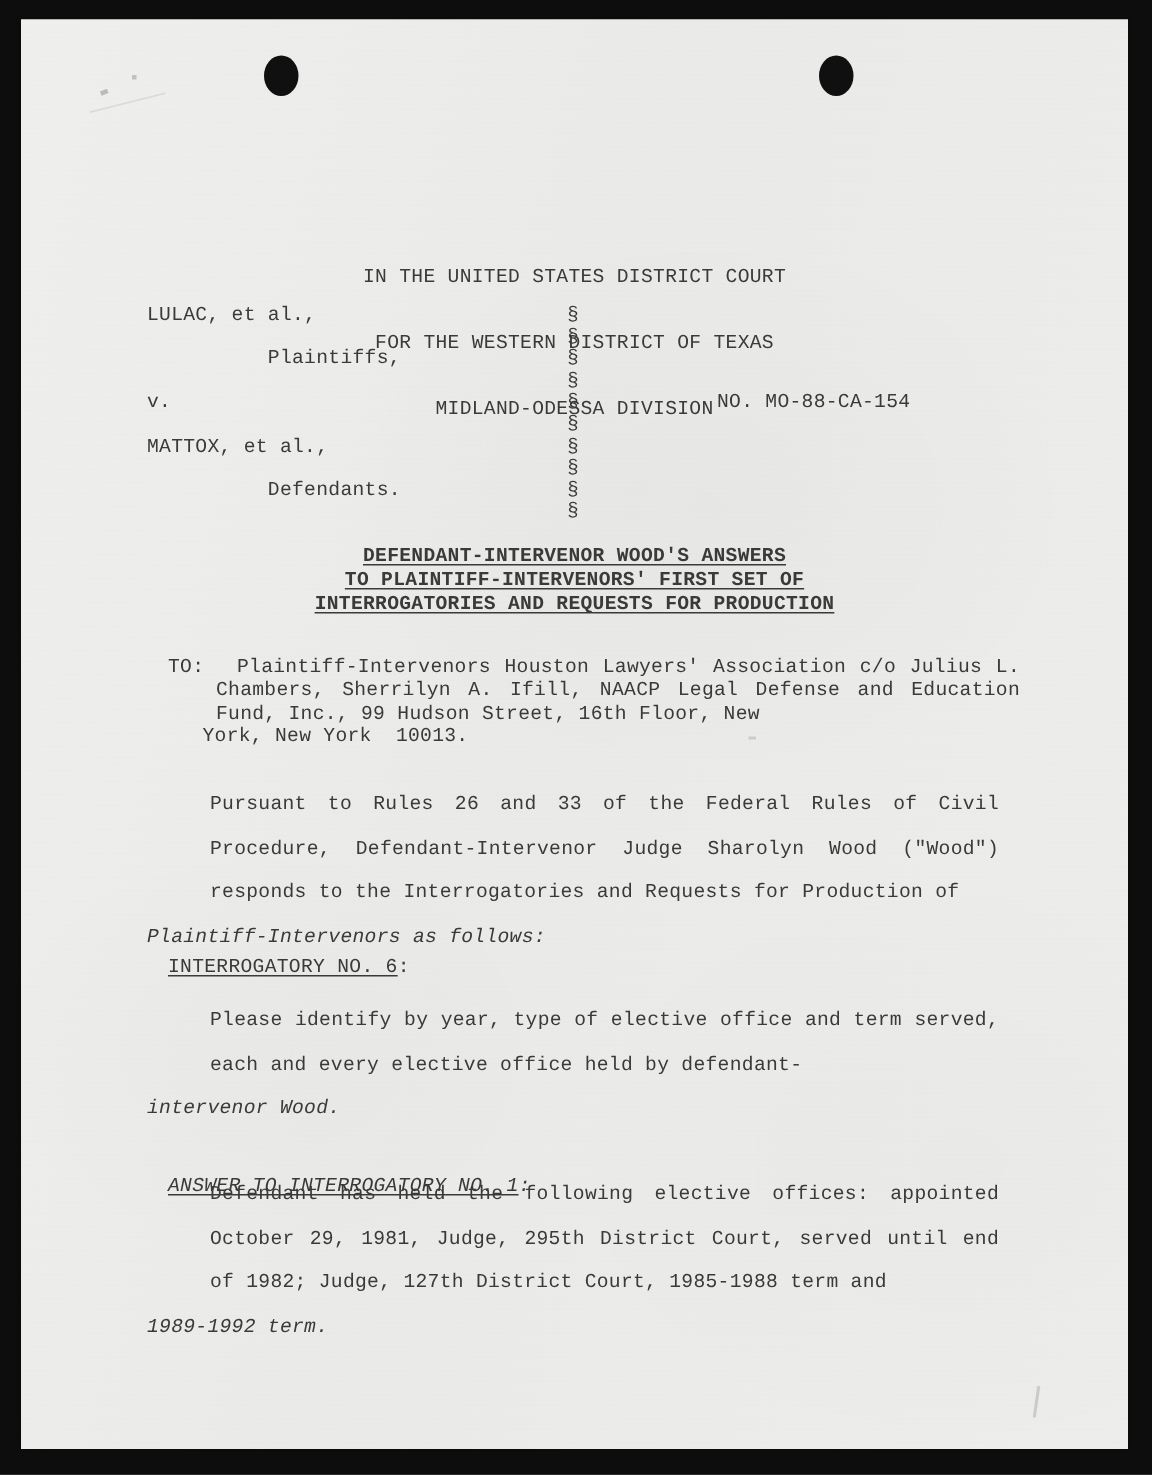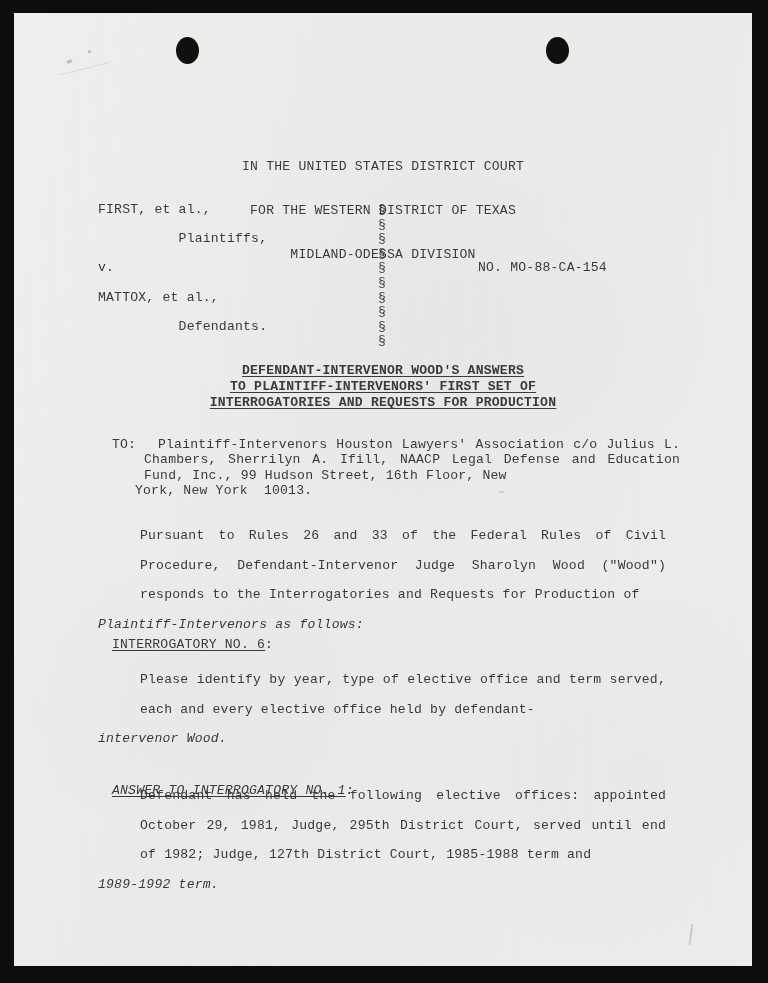--- a/index.html
+++ b/index.html
@@ -78,21 +78,21 @@
     position: absolute;
     left: 0; top: 0; right: 0; bottom: 0;
     color: #3a3a38;
     font-size: 13.1px;
     letter-spacing: 0.2px;
   }
 
   .court-header {
     position: absolute;
     left: 0;
-    top: 118px;
+    top: 136px;
     width: 738px;
     text-align: center;
     line-height: 14.6px;
     white-space: pre;
   }
 
   
   .caption {
     position: absolute;
     left: 84px;
@@ -203,21 +203,21 @@
     <div class="doc">
 
       <div class="court-header">
         <div>IN THE UNITED STATES DISTRICT COURT</div>
         <div>FOR THE WESTERN DISTRICT OF TEXAS</div>
         <div>MIDLAND-ODESSA DIVISION</div>
       </div>
 
       <div class="caption">
         <div class="caption-row">
-          <span class="cap-party">FIRST, et al.,</span>
+          <span class="cap-party">LULAC, et al.,</span>
           <span class="cap-sec">§</span>
           <span class="cap-no"></span>
         </div>
         <div class="caption-row">
           <span class="cap-party"></span>
           <span class="cap-sec">§</span>
           <span class="cap-no"></span>
         </div>
         <div class="caption-row">
           <span class="cap-party">          Plaintiffs,</span>

